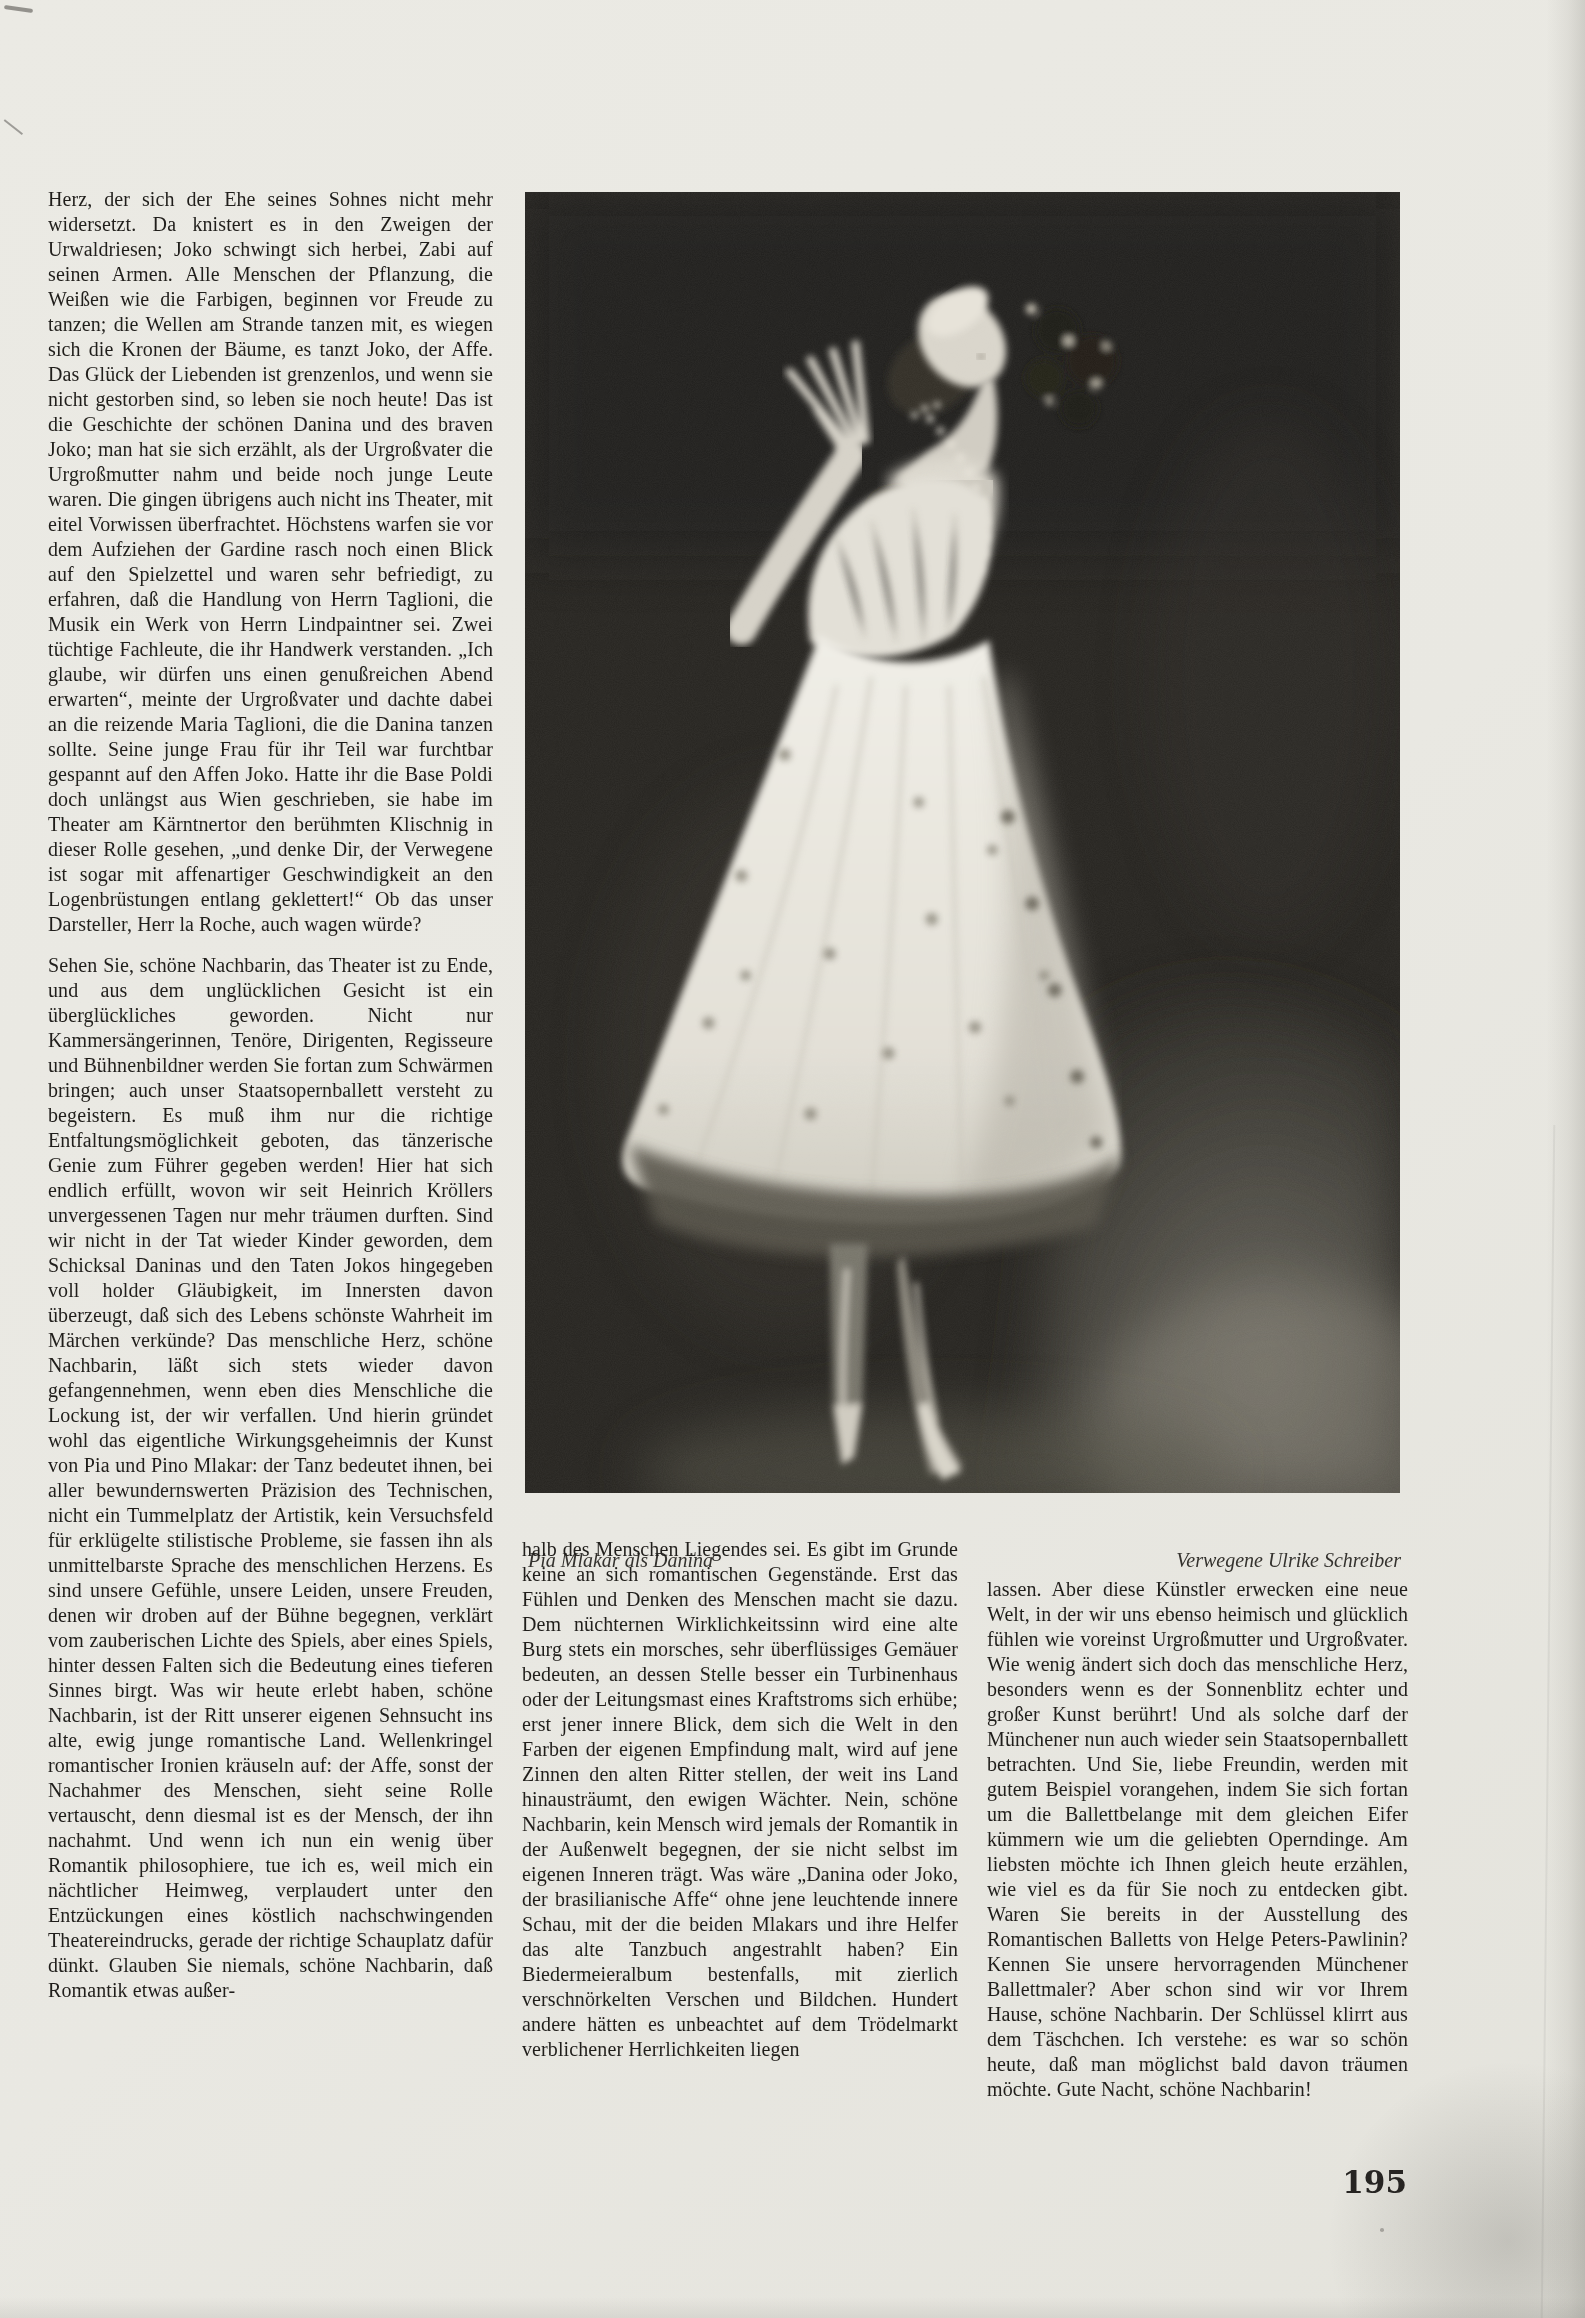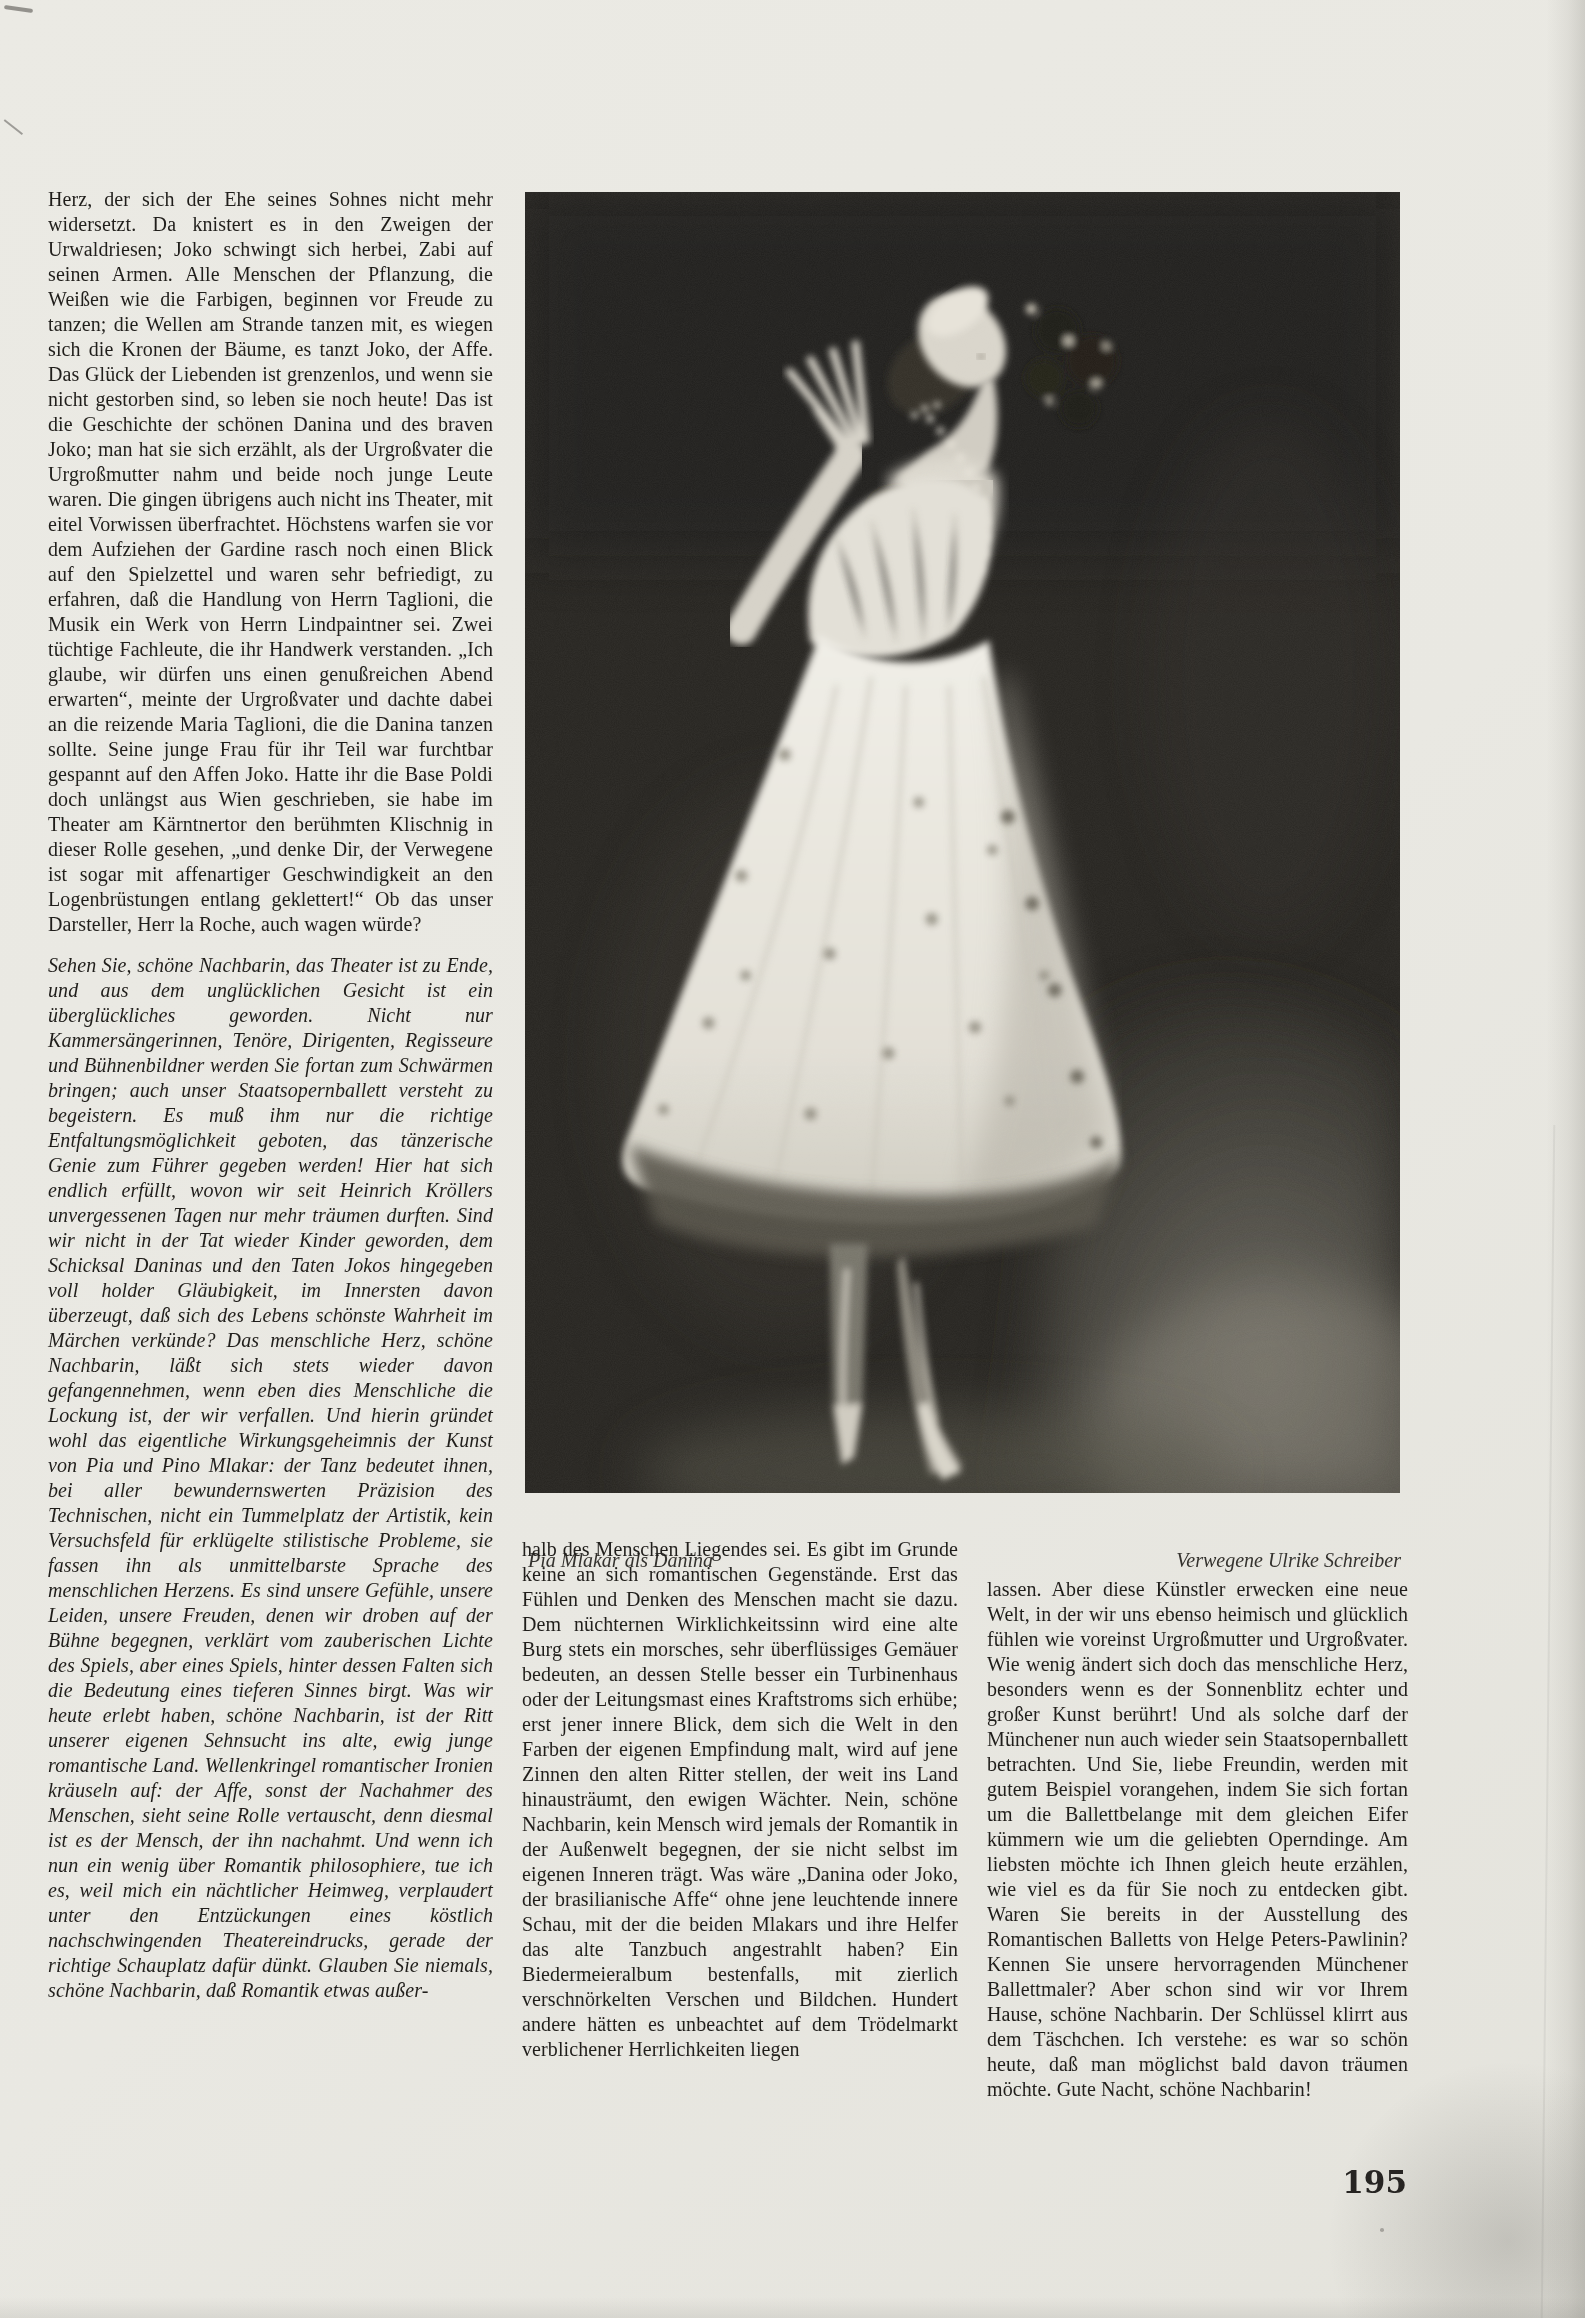--- a/index.html
+++ b/index.html
@@ -7,21 +7,21 @@
     width:1586px;height:2319px;position:relative;overflow:hidden;
     background:#e9e8e2;
     font-family:"Liberation Serif", serif;
   }
   .page{position:absolute;inset:0;
     background:linear-gradient(135deg,#ebeae4 0%,#e9e8e2 55%,#e4e3dc 100%);}
   
   .col{position:absolute;color:#201e1b;font-size:20px;line-height:25px;
        text-align:justify;letter-spacing:0.1px;}
   .col p{margin:0;}
-  .col p + p{margin-top:15.6px;font-style:italic;}
+  .col p + p{margin-top:15.6px;}
   .col-left{left:48px;top:187px;width:445px;}
   .col-mid{left:522px;top:1537px;width:436px;}
   .col-right{left:987px;top:1577px;width:421px;}
   
   .photo{position:absolute;left:525px;top:192px;width:875px;height:1301px;margin:0;}
   .photo svg{display:block;width:100%;height:100%;}
   
   .caption{position:absolute;top:1517px;font-style:italic;font-size:20px;color:#34322e;margin-top:32px;}
   .cap-left{left:528px;}
   .cap-right{left:968px;width:433px;text-align:right;}

